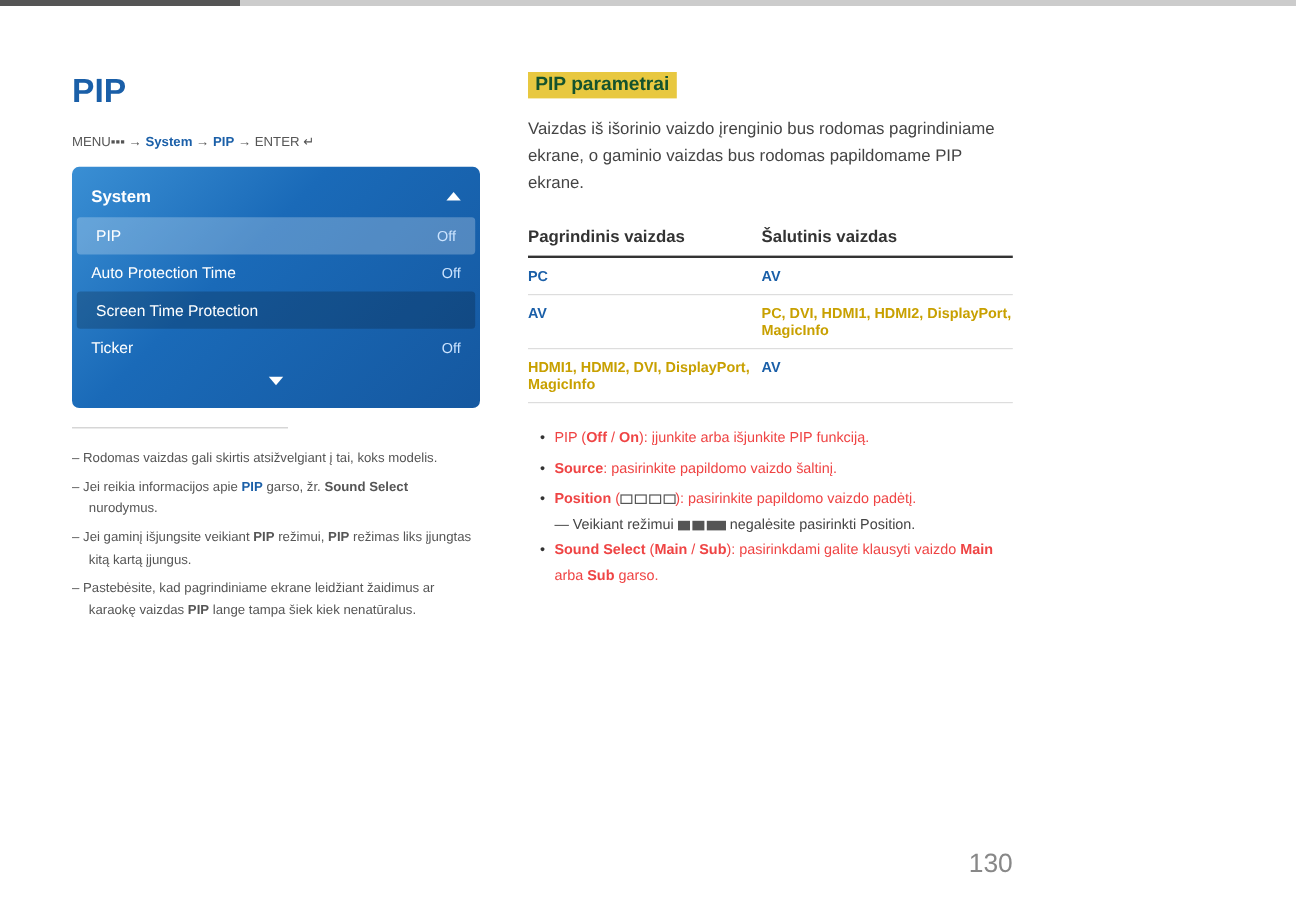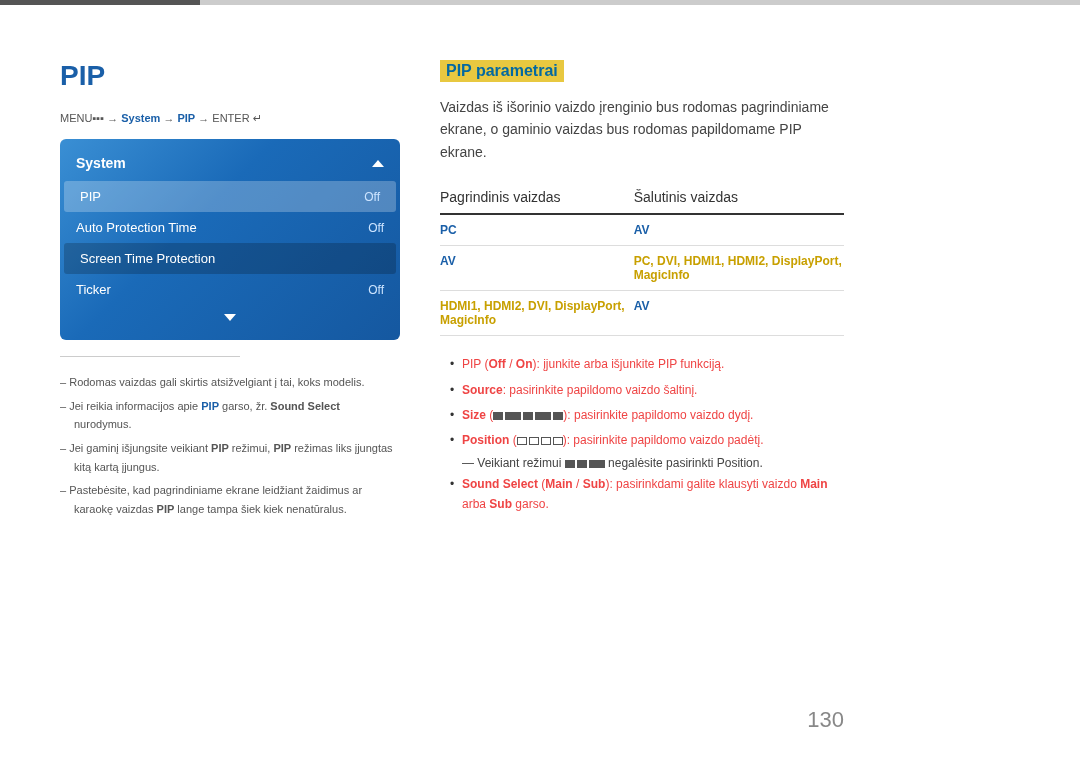--- a/index.html
+++ b/index.html
@@ -157,21 +157,21 @@
     }
     .notes .highlight-text {
       color: #1a5fa8;
       font-weight: bold;
     }
 
     
     .pip-parametrai-title {
       font-size: 16px;
       font-weight: bold;
-      color: #0369a1;
+      color: #14532d;
       background: #e8c840;
       display: inline-block;
       padding: 2px 6px;
       margin-bottom: 14px;
       margin-top: 10px;
     }
 
     .pip-description {
       font-size: 14px;
       color: #444;
@@ -181,21 +181,21 @@
 
     
     .pip-table {
       width: 100%;
       border-collapse: collapse;
       margin-bottom: 18px;
     }
 
     .pip-table th {
       font-size: 14px;
-      font-weight: normal;
+      font-weight: bold;
       color: #333;
       text-align: left;
       padding: 6px 0 8px 0;
       border-bottom: 2px solid #333;
     }
 
     .pip-table td {
       font-size: 12px;
       padding: 8px 0;
       border-bottom: 1px solid #ddd;
@@ -384,29 +384,20 @@
           </tr>
         </tbody>
       </table>
 
       <ul class="bullet-list">
         <li>
           <span>PIP (<span class="bold">Off</span> / <span class="bold">On</span>): įjunkite arba išjunkite PIP funkciją.</span>
         </li>
         <li>
           <span><span class="bold">Source</span>: pasirinkite papildomo vaizdo šaltinį.</span>
-        </li>
-        <li>
-          <span><span class="bold">Size</span> (<span class="icon-squares">
-                <span class="sq"></span>
-                <span class="sq wide"></span>
-                <span class="sq"></span>
-                <span class="sq wide"></span>
-                <span class="sq"></span>
-              </span>): pasirinkite papildomo vaizdo dydį.</span>
         </li>
         <li>
           <span><span class="bold">Position</span> (<span class="icon-squares">
                 <span class="sq outline"></span>
                 <span class="sq outline"></span>
                 <span class="sq outline"></span>
                 <span class="sq outline"></span>
               </span>): pasirinkite papildomo vaizdo padėtį.</span>
         </li>
       </ul>

